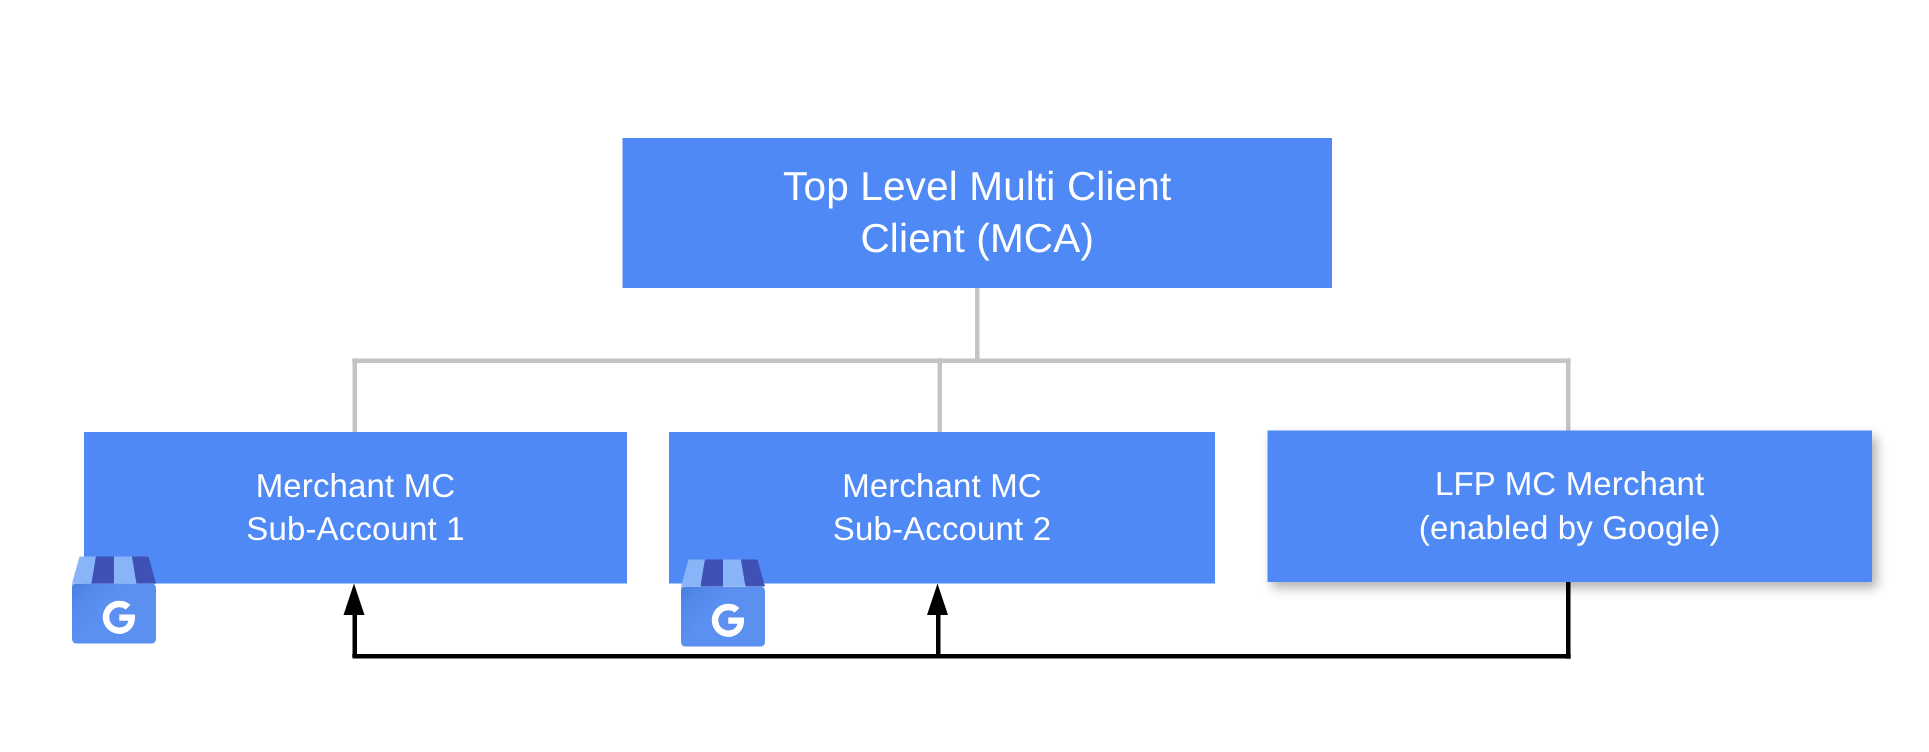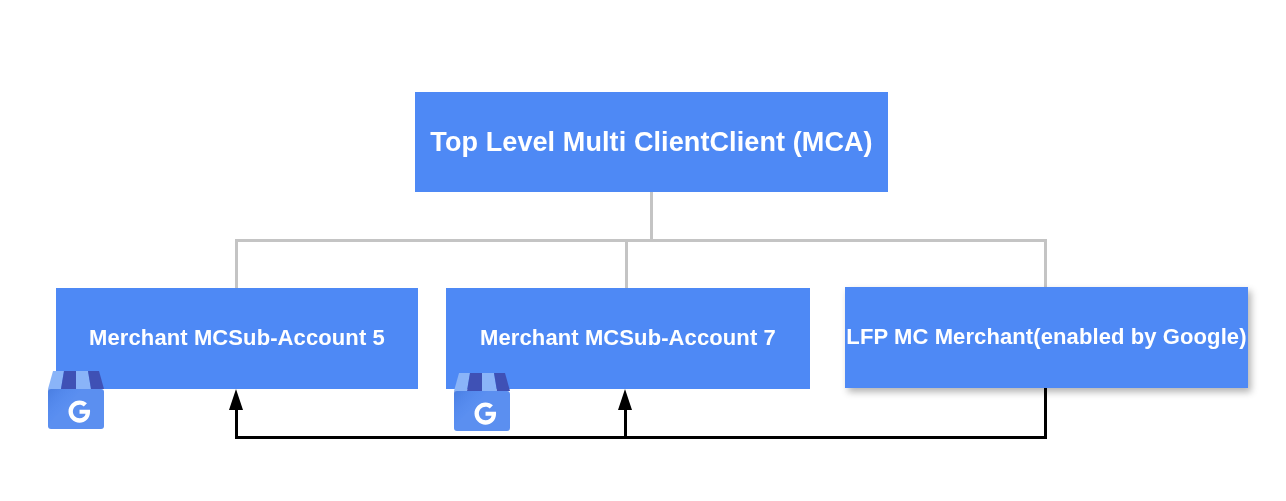--- a/index.html
+++ b/index.html
@@ -19,27 +19,27 @@
     overflow: hidden;
   }
 
   
   .node {
     position: absolute;
     box-sizing: border-box;
     background: #4e89f5;
     color: #ffffff;
     display: flex;
-    flex-direction: row;
+    flex-direction: column;
     align-items: center;
     justify-content: center;
     text-align: center;
     line-height: 1.28;
     letter-spacing: 0.1px;
-    font-weight: 700;
+    font-weight: 400;
     z-index: 5;
   }
   .node .line { display: block; white-space: nowrap; }
 
   #node-mca {
     left: 415px;
     top: 92px;
     width: 473px;
     height: 100px;
     font-size: 27px;
@@ -130,26 +130,26 @@
   <div class="arrowhead" id="arrow-1"></div>
   <div class="arrowhead" id="arrow-2"></div>
 
   <div class="node" id="node-mca">
     <span class="line">Top Level Multi Client</span>
     <span class="line">Client (MCA)</span>
   </div>
 
   <div class="node" id="node-sub1">
     <span class="line">Merchant MC</span>
-    <span class="line">Sub-Account 5</span>
+    <span class="line">Sub-Account 1</span>
   </div>
 
   <div class="node" id="node-sub2">
     <span class="line">Merchant MC</span>
-    <span class="line">Sub-Account 7</span>
+    <span class="line">Sub-Account 2</span>
   </div>
 
   <div class="node" id="node-lfp">
     <span class="line">LFP MC Merchant</span>
     <span class="line">(enabled by Google)</span>
   </div>
 
   <svg class="gbp-icon" id="gbp-icon-1" viewBox="0 0 72 72">
     <defs>
       <linearGradient id="gbpShade1" x1="0" y1="0" x2="1" y2="1">

